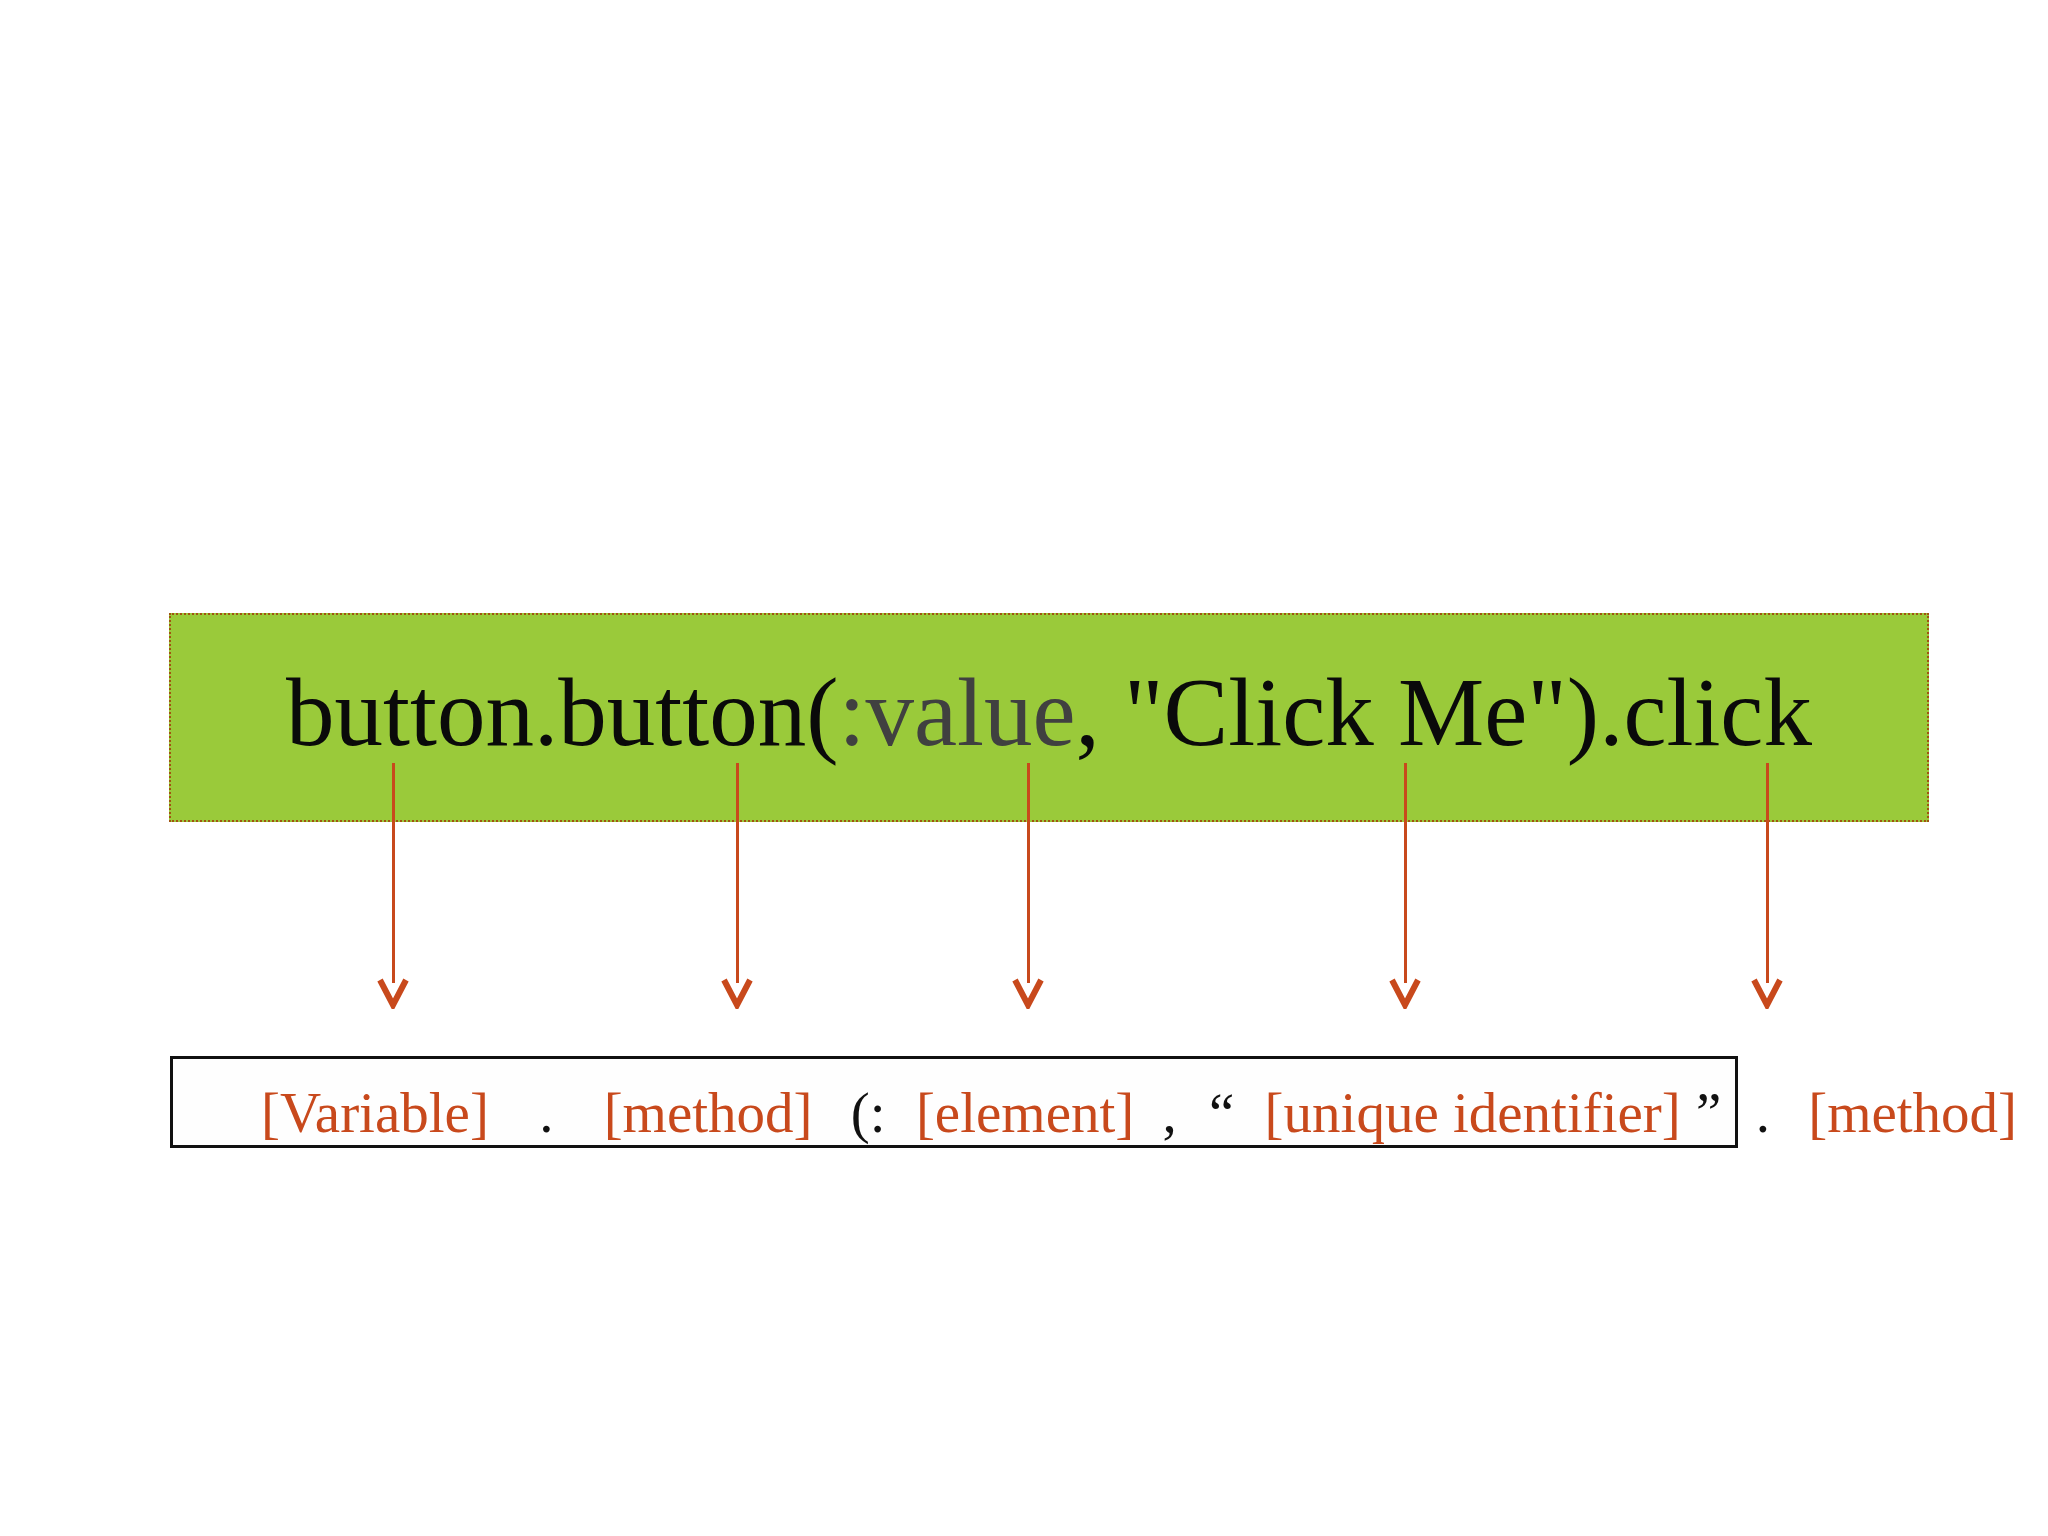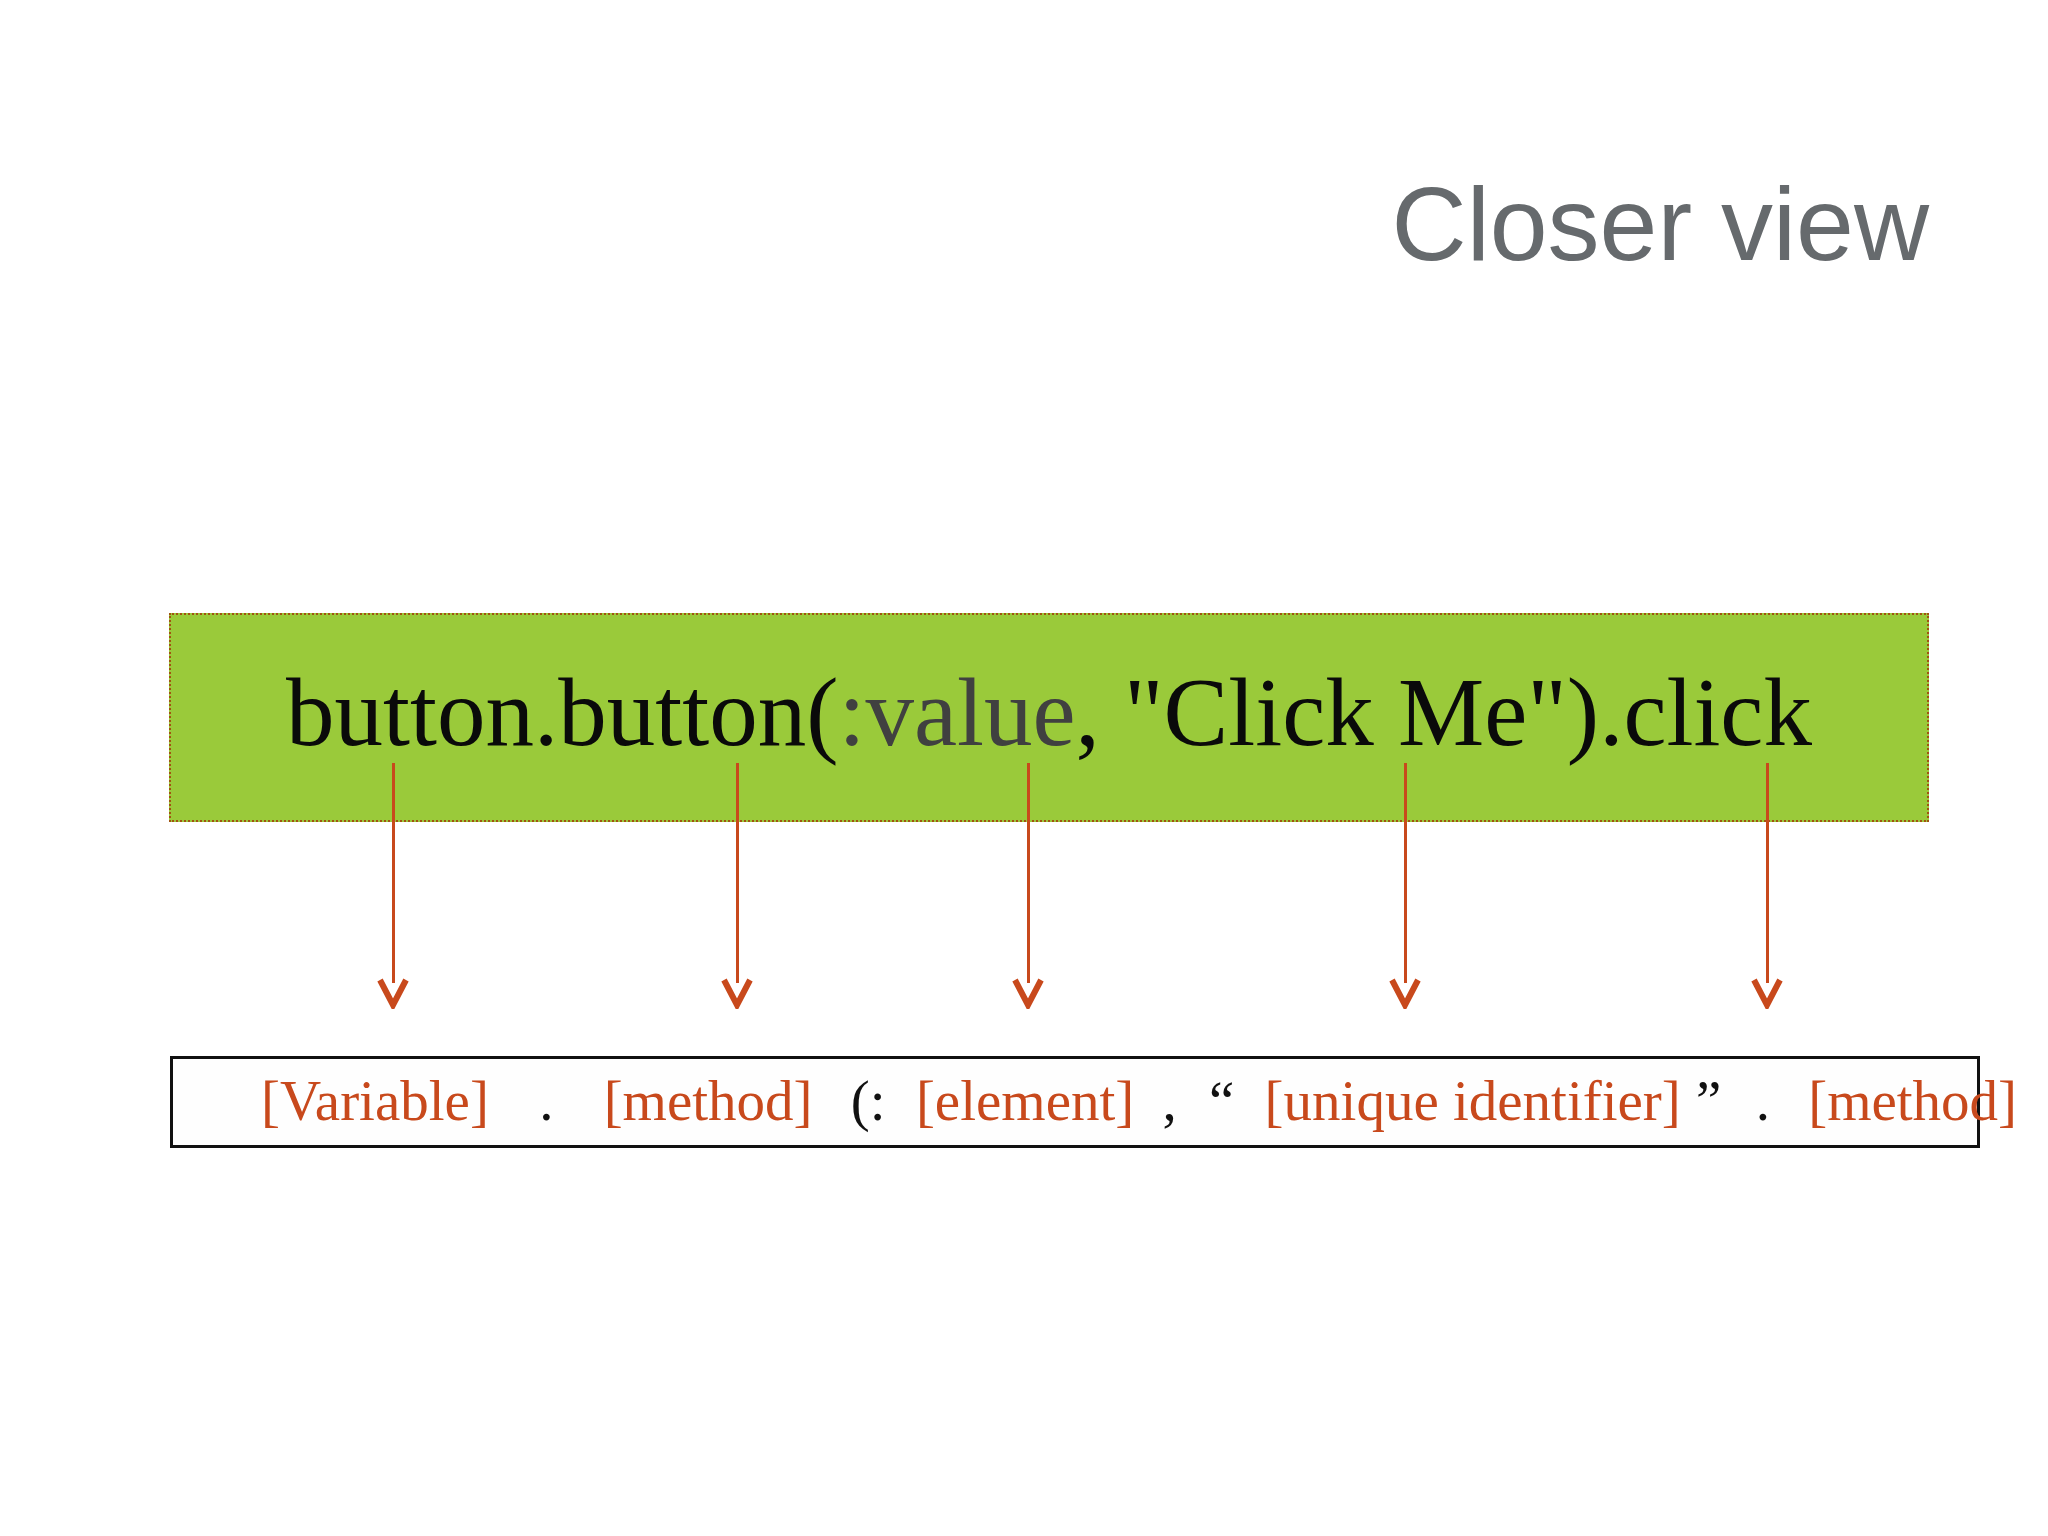--- a/index.html
+++ b/index.html
@@ -80,27 +80,27 @@
   .arrow-2 { left: 720px; }
   .arrow-3 { left: 1011px; }
   .arrow-4 { left: 1388px; }
   .arrow-5 { left: 1750px; }
 
   
   .legend-box {
     position: absolute;
     left: 170px;
     top: 1056px;
-    width: 1810px;
+    width: 1568px;
     height: 92px;
     box-sizing: border-box;
     background: #fefefe;
     border: 3px solid #111111;
     display: flex;
-    align-items: center;
+    align-items: flex-end;
     padding-left: 88px;
     padding-bottom: 4px;
   }
   .legend-line {
     font-family: "Liberation Serif", serif;
     font-size: 57px;
     line-height: 1;
     white-space: nowrap;
   }
   .tok { display: inline-block; }
@@ -116,21 +116,20 @@
   .g7  { margin-left: 16px; }
   .g8  { margin-left: 1px; }
   .g9  { margin-left: 20px; }
   .g10 { margin-left: 24px; }
 </style>
 </head>
 <body>
 
 <div class="slide">
 
-  <h1 class="slide-title">Closer view</h1>
 
   <div class="code-box">
     <div class="code-line">
       <span>button.button(</span><span class="tan">:value</span><span>, "Click Me").click</span>
     </div>
   </div>
 
   <div class="arrow arrow-1">
     <span class="shaft"></span>
     <svg width="34" height="32" viewBox="0 0 34 32">

